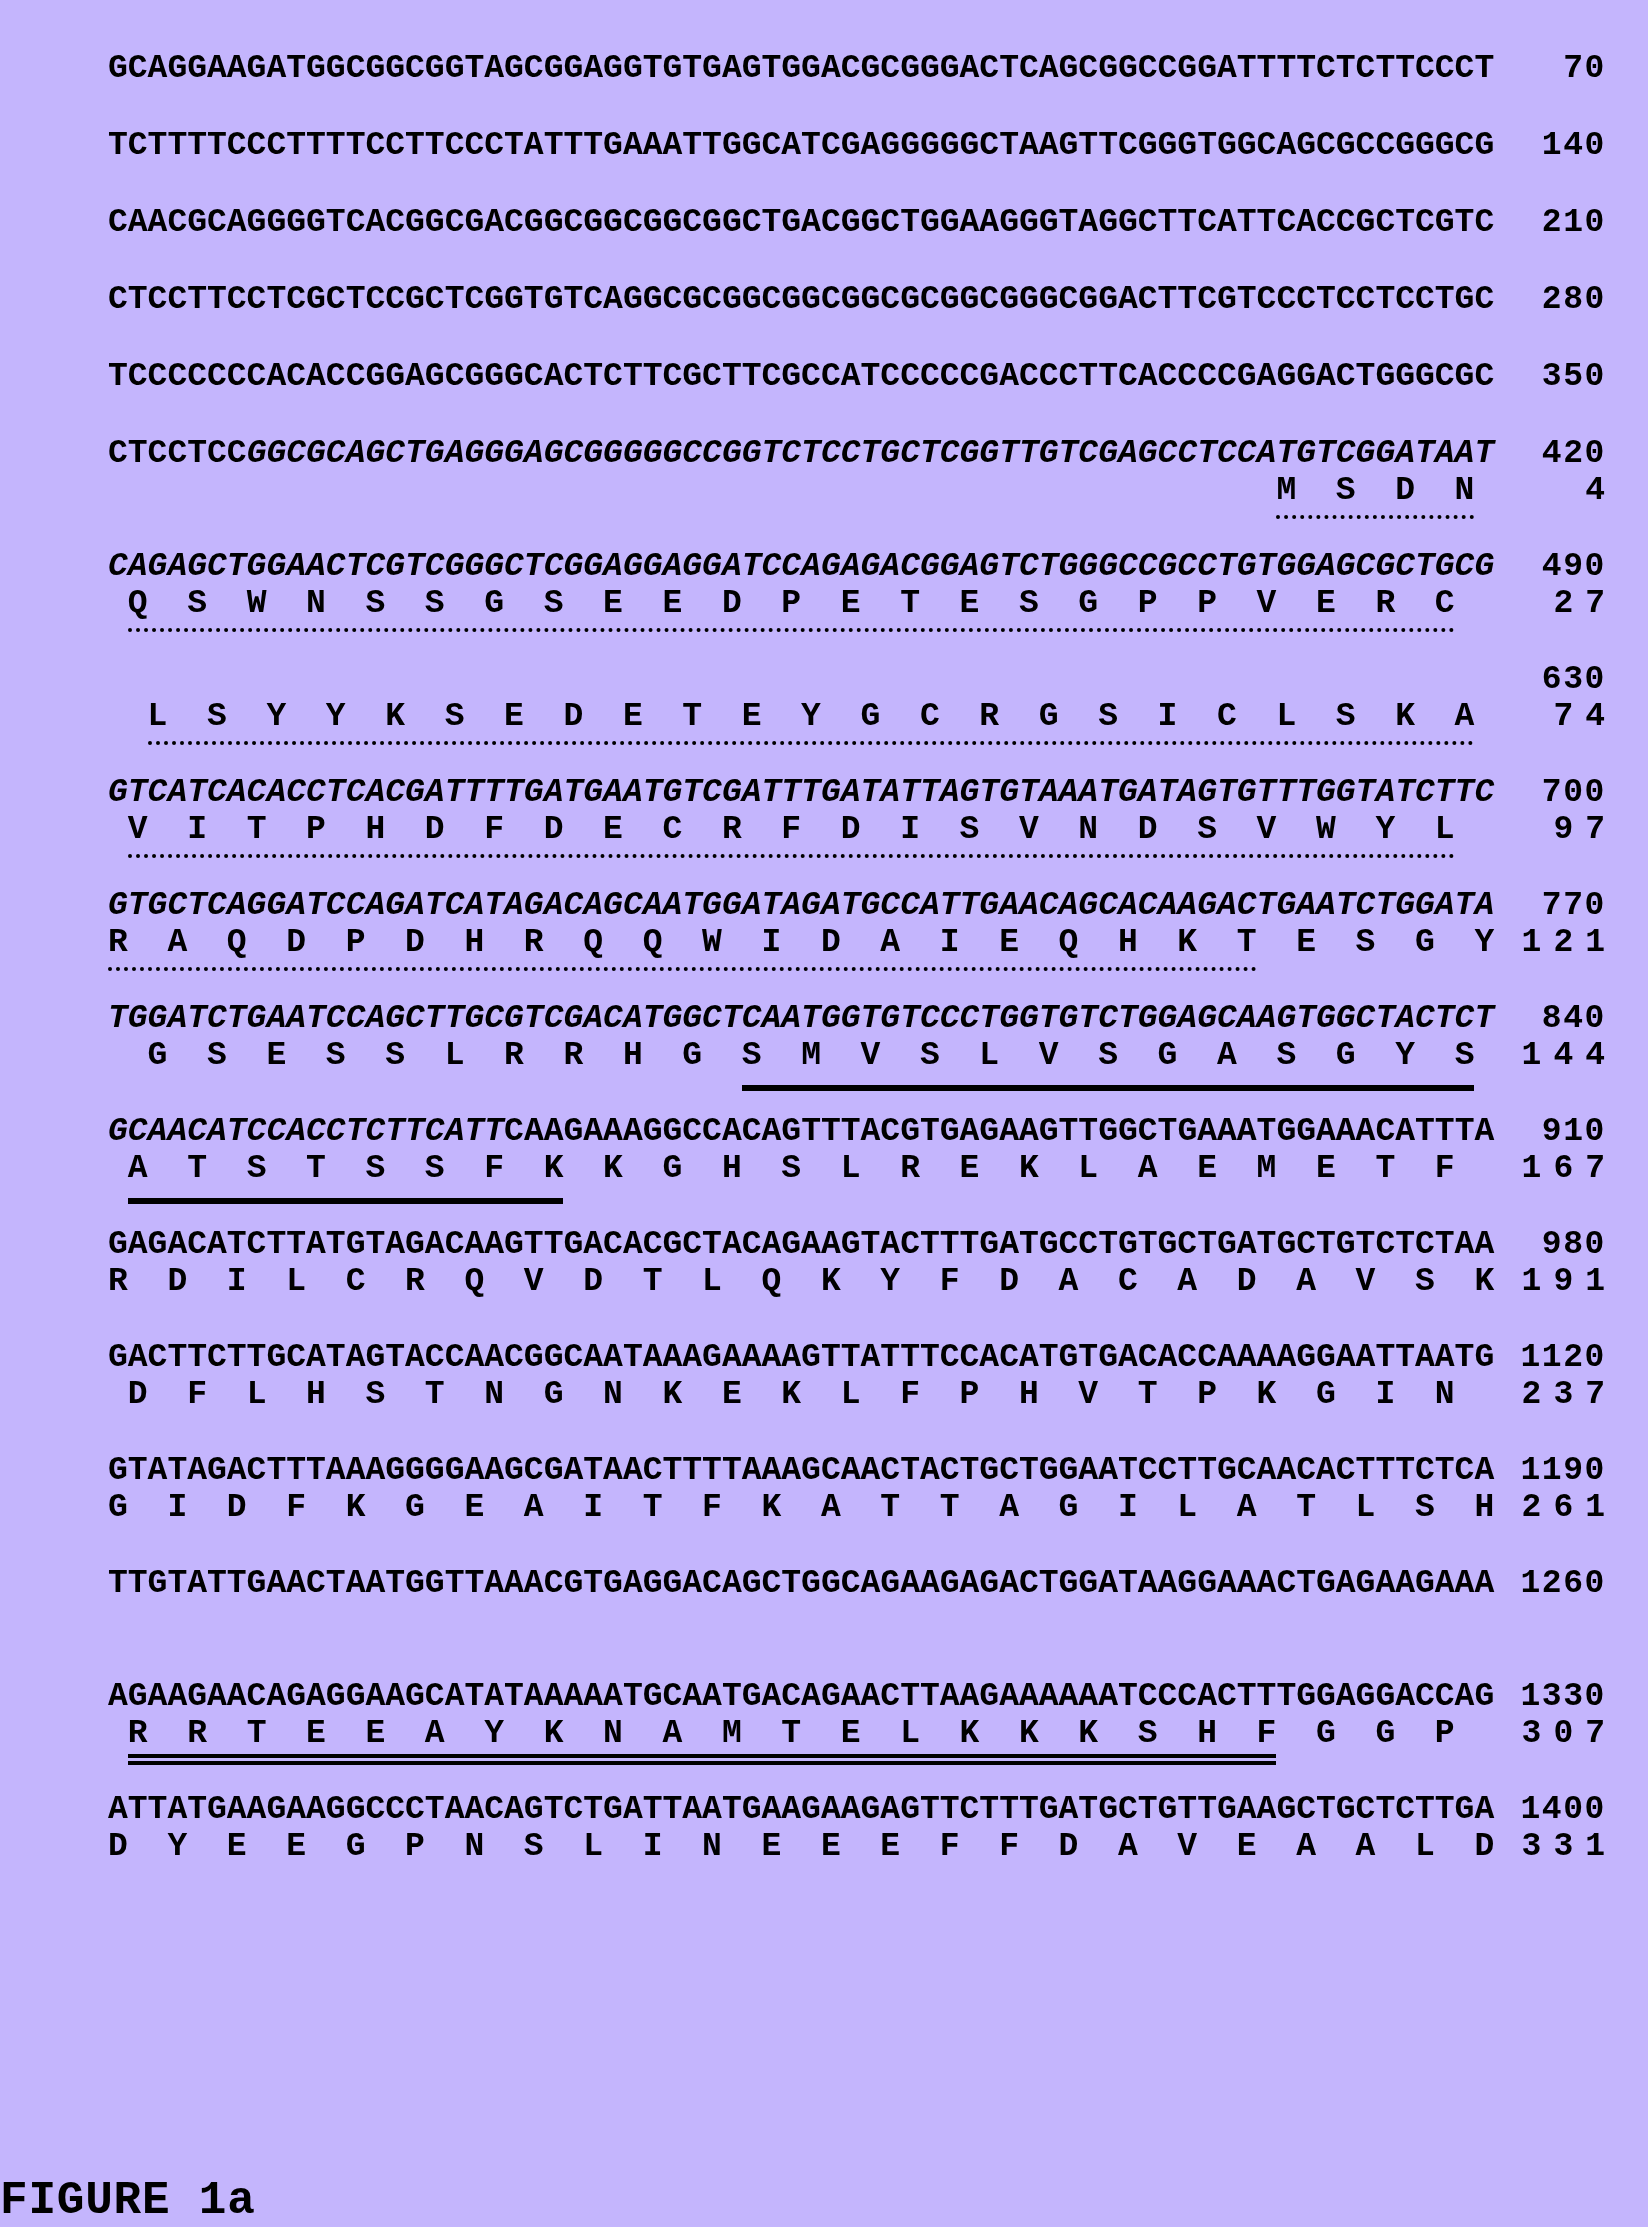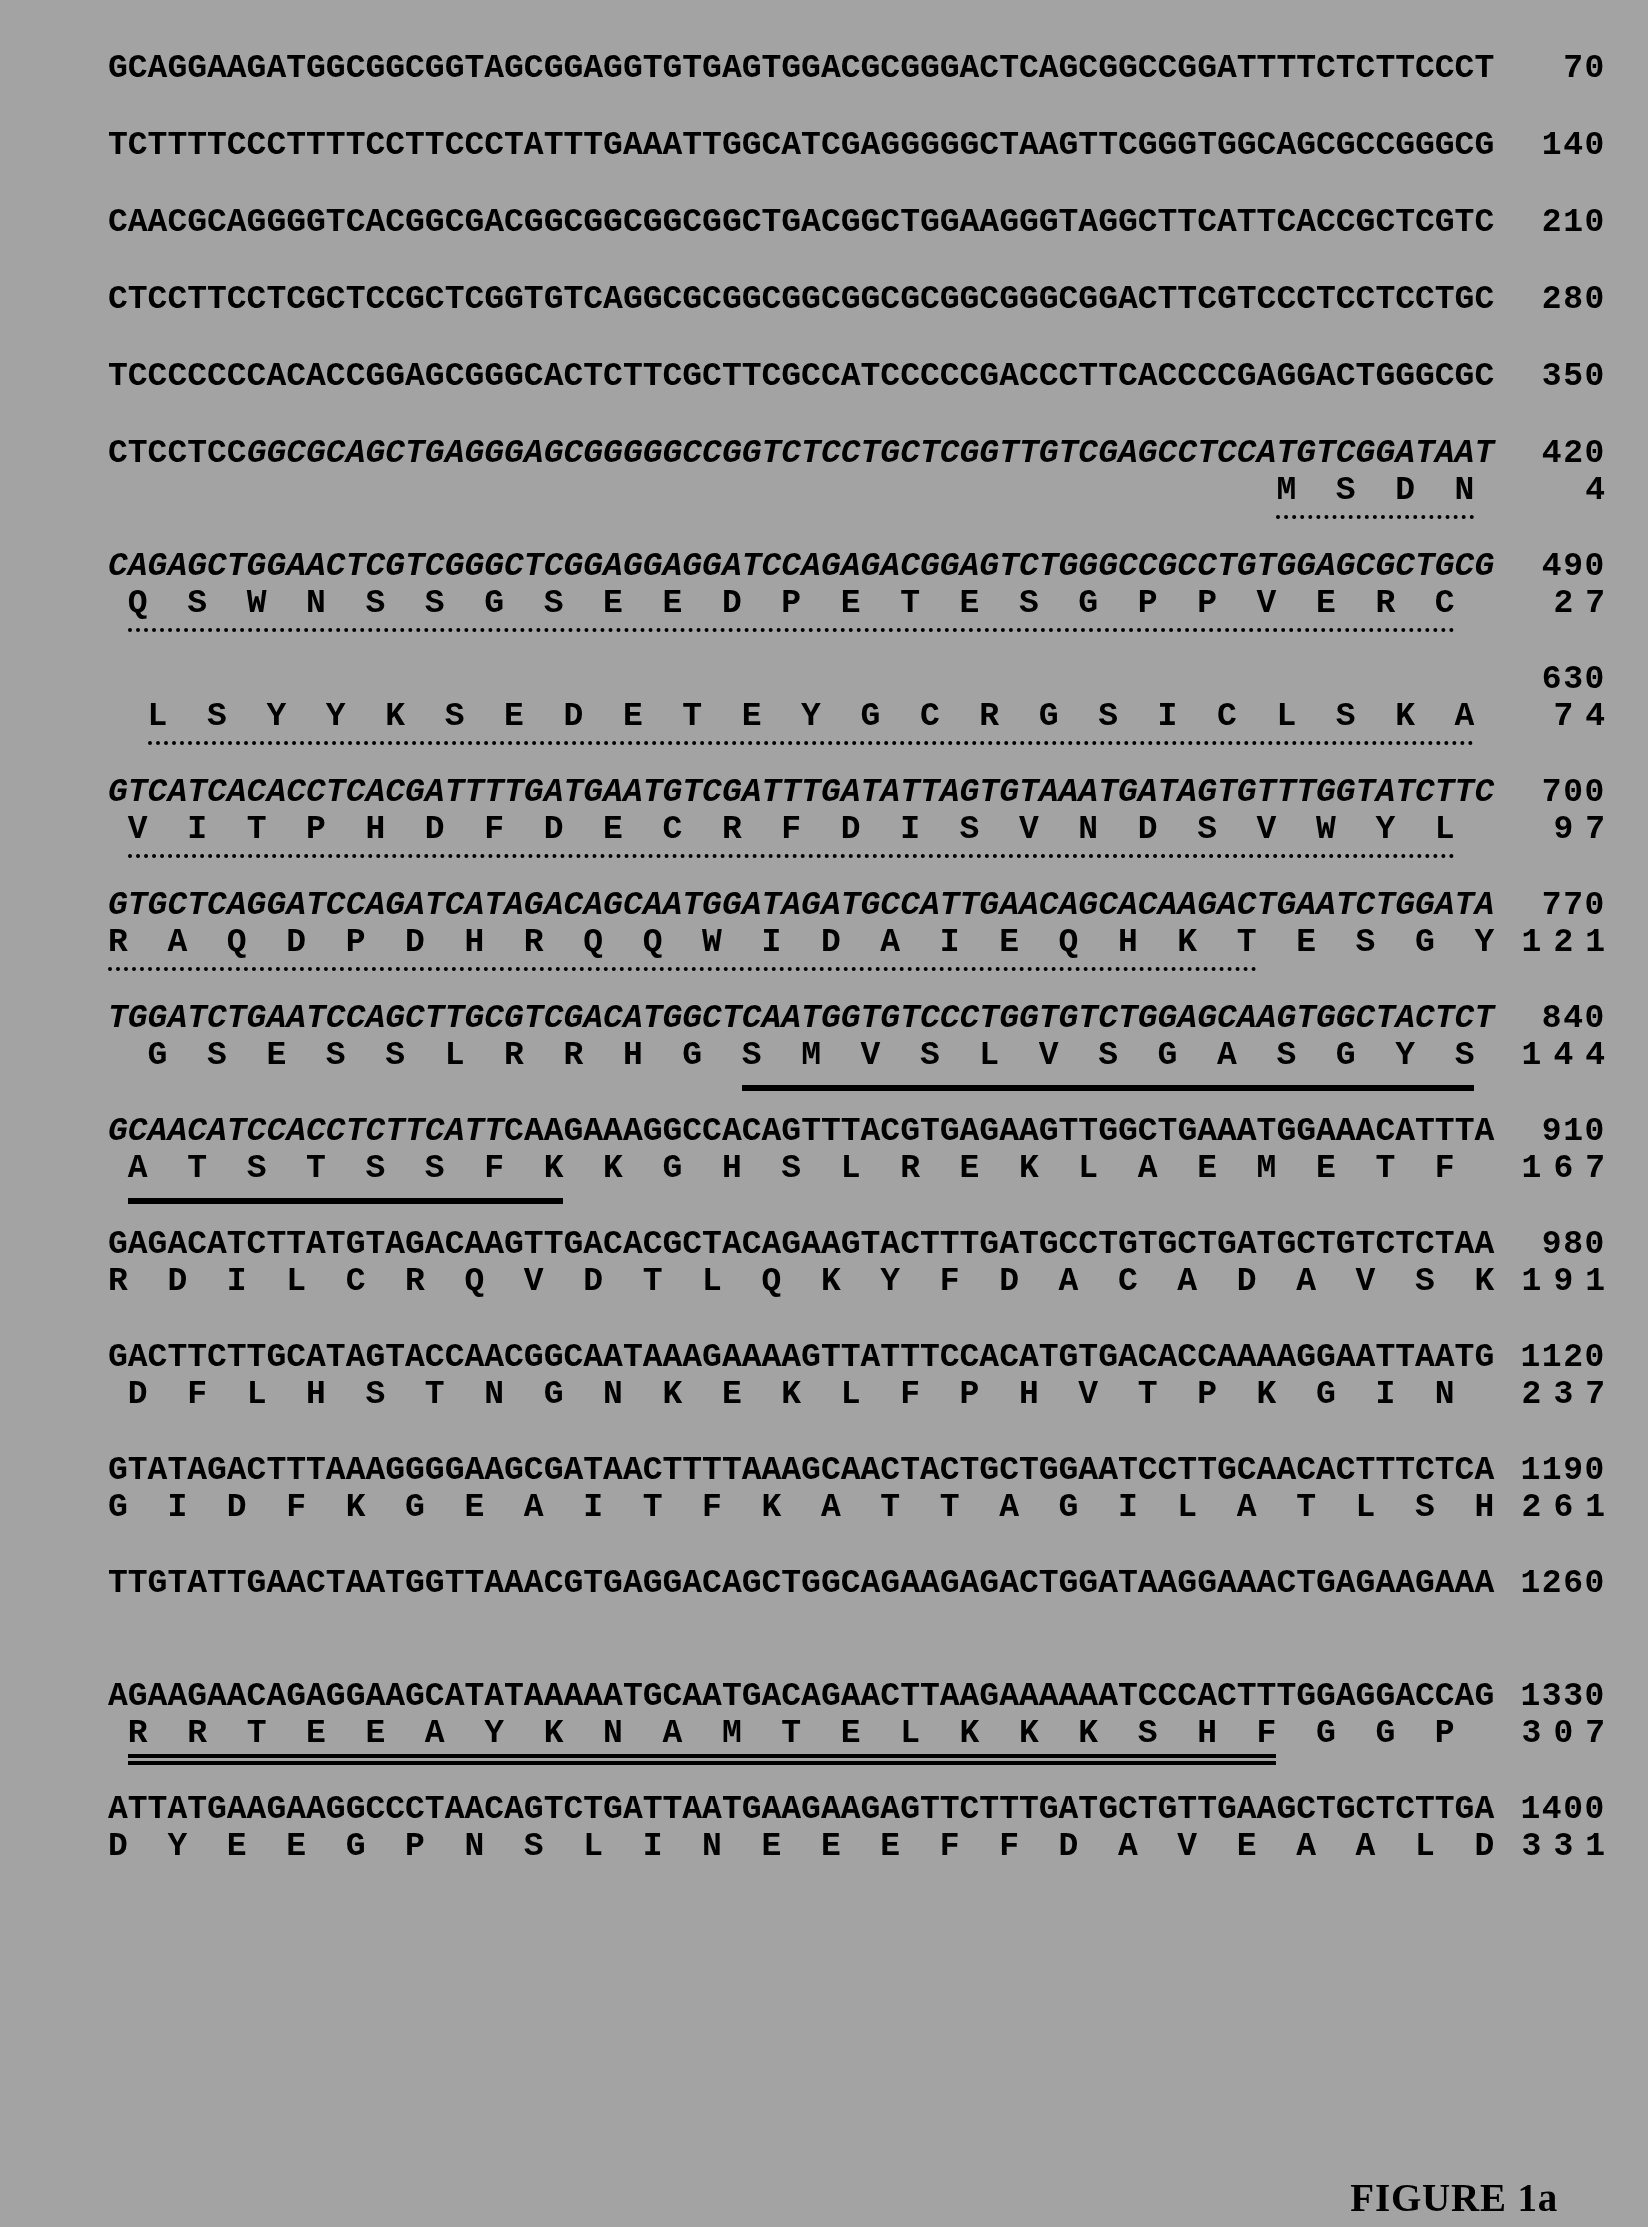--- a/index.html
+++ b/index.html
@@ -4,21 +4,21 @@
 <style>
   html,body{
     margin:0;padding:0;
     width:1649px;height:2227px;
     background:#ffffff;
     overflow:hidden;
   }
   #page{
     position:relative;
     width:1649px;height:2227px;
-    background:#a3a3a3;
+    background:#c4b5fd;
     color:#000;
   }
   #seq{
     position:absolute;
     top:45px;left:108px;right:0;
   }
   .block{position:relative;}
   .block-nt{height:77px;}
   .block-aa{height:113px;}
   .line{
@@ -41,24 +41,24 @@
     right:32px;
     letter-spacing:12px;
   }
   .u-dotted{border-bottom:4px dotted #000;padding-bottom:5.6px;}
   .u-solid{border-bottom:6.4px solid #000;padding-bottom:11px;}
   .u-double{border-bottom:11px double #000;padding-bottom:2.4px;}
   .caption{
     position:absolute;
     top:2175px;left:0;
     width:1558px;
-    text-align:right;
-    font-family:Liberation Serif, serif;
+    text-align:left;
+    font-family:Liberation Mono, monospace;
     font-weight:bold;
-    font-size:39px;
+    font-size:46px;
     letter-spacing:0.8px;
   }
 </style>
 </head>
 <body>
 
 <div id="page">
   <div id="seq">
       <div class="block block-nt">
         <div class="line ntline"><span><span>GCAGGAAGATGGCGGCGGTAGCGGAGGTGTGAGTGGACGCGGGACTCAGCGGCCGGATTTTCTCTTCCCT</span></span><span class="num">70</span></div>

